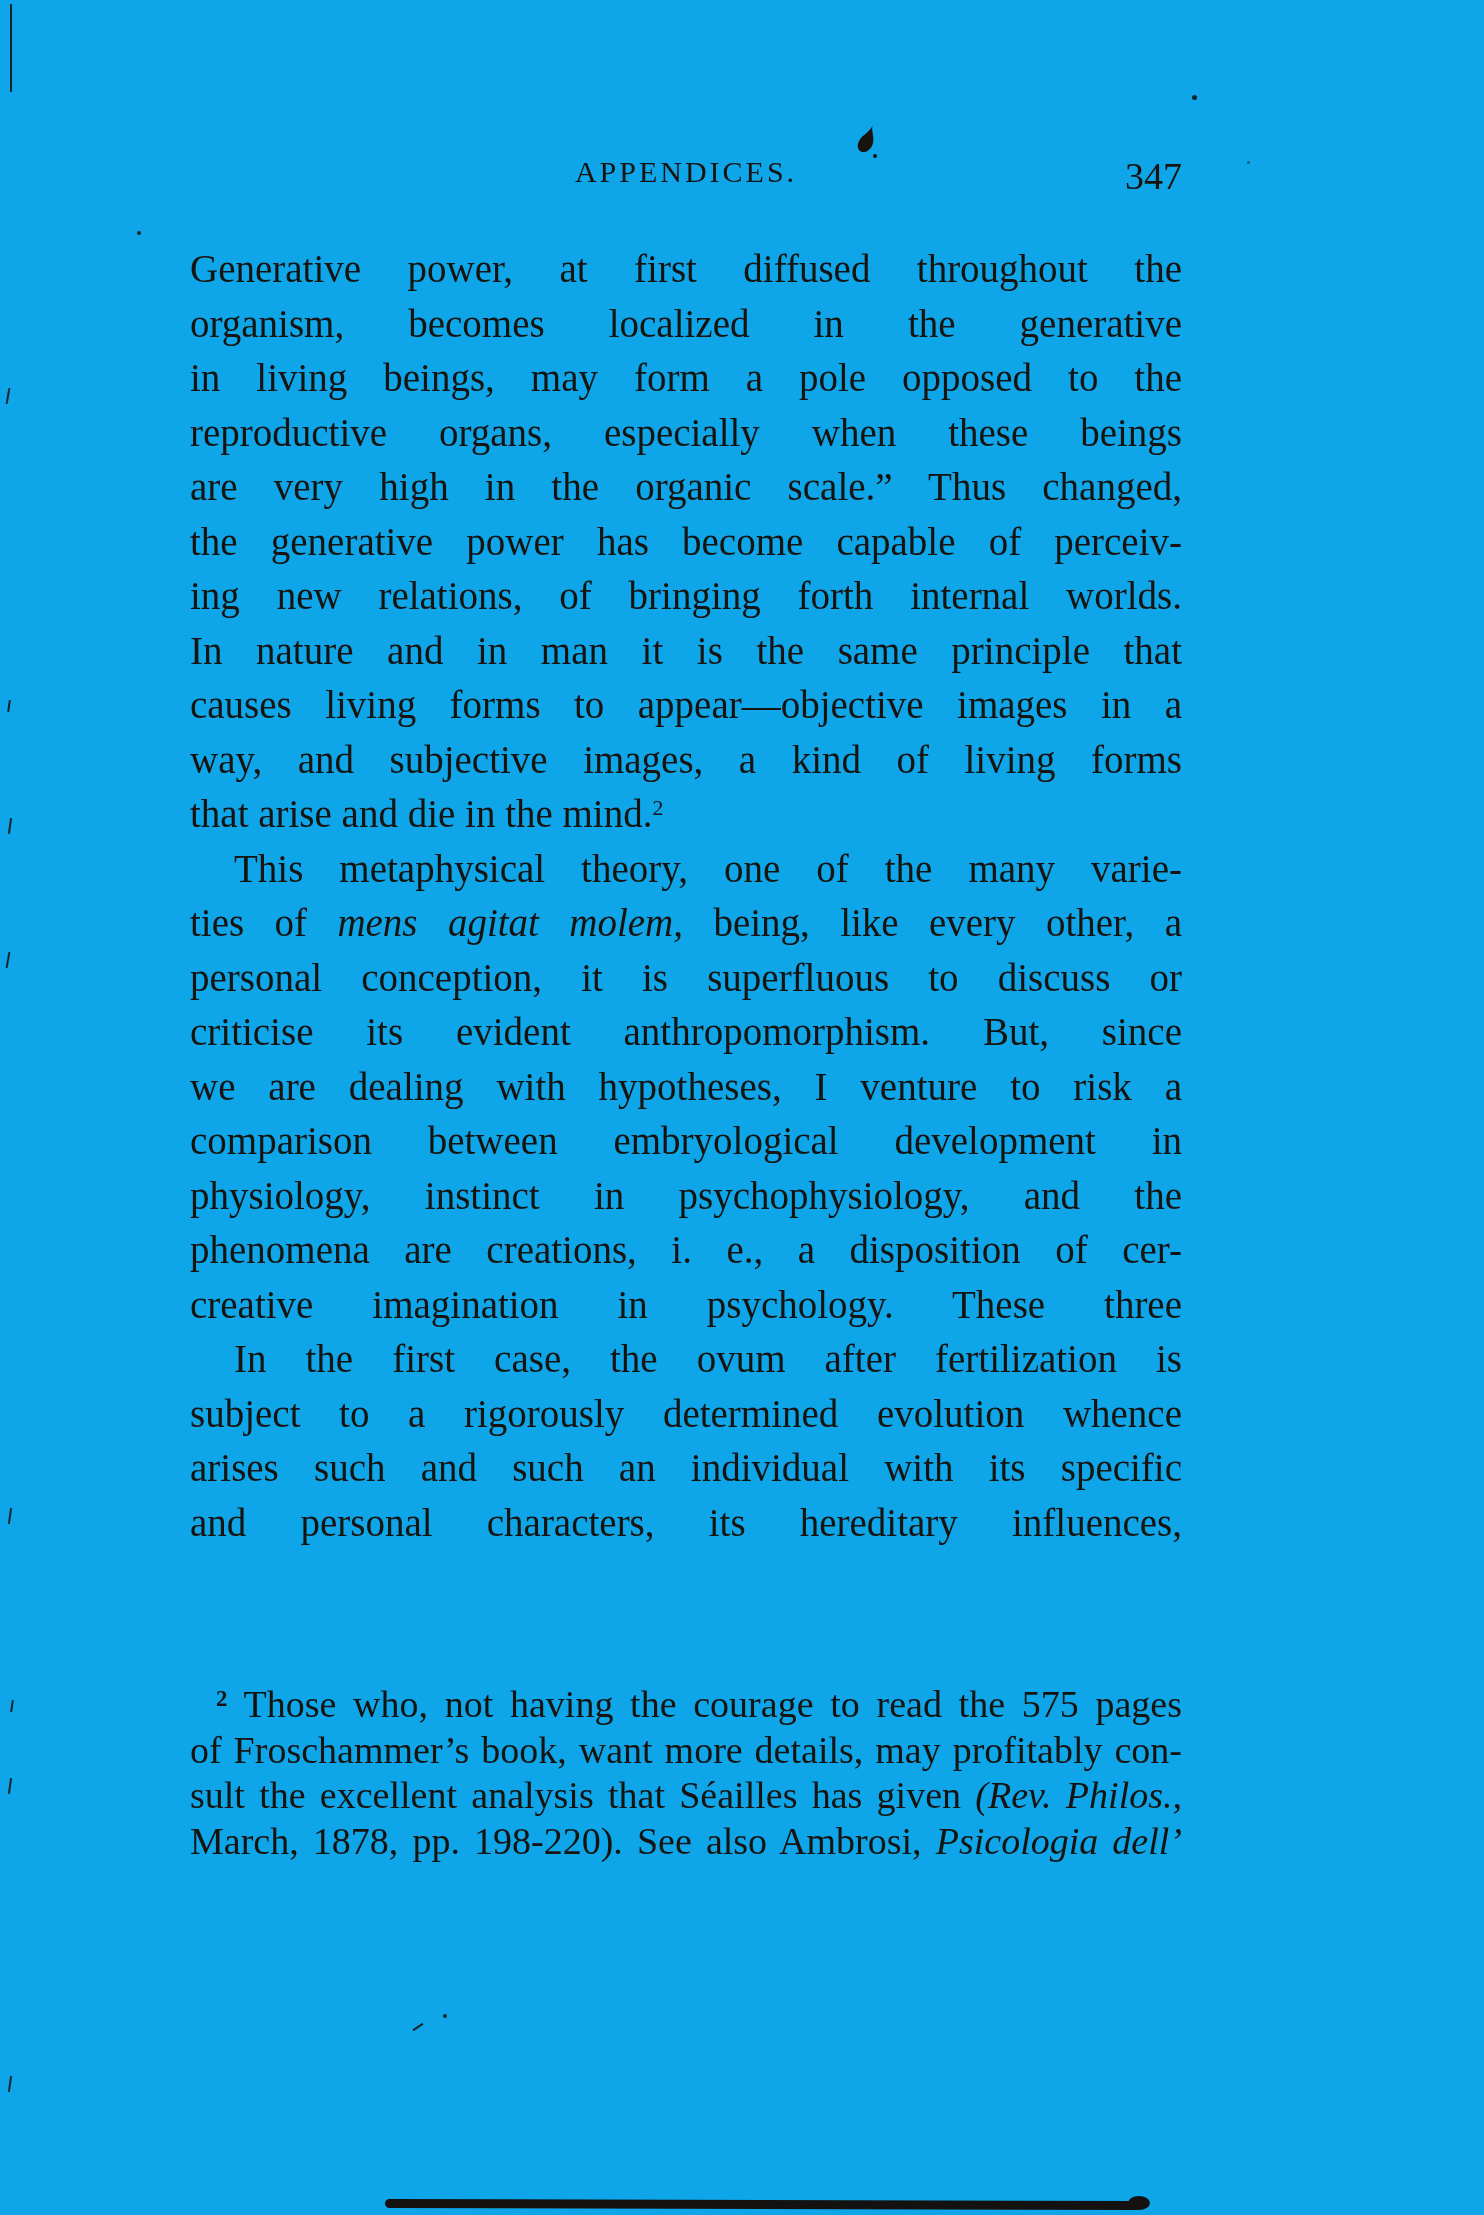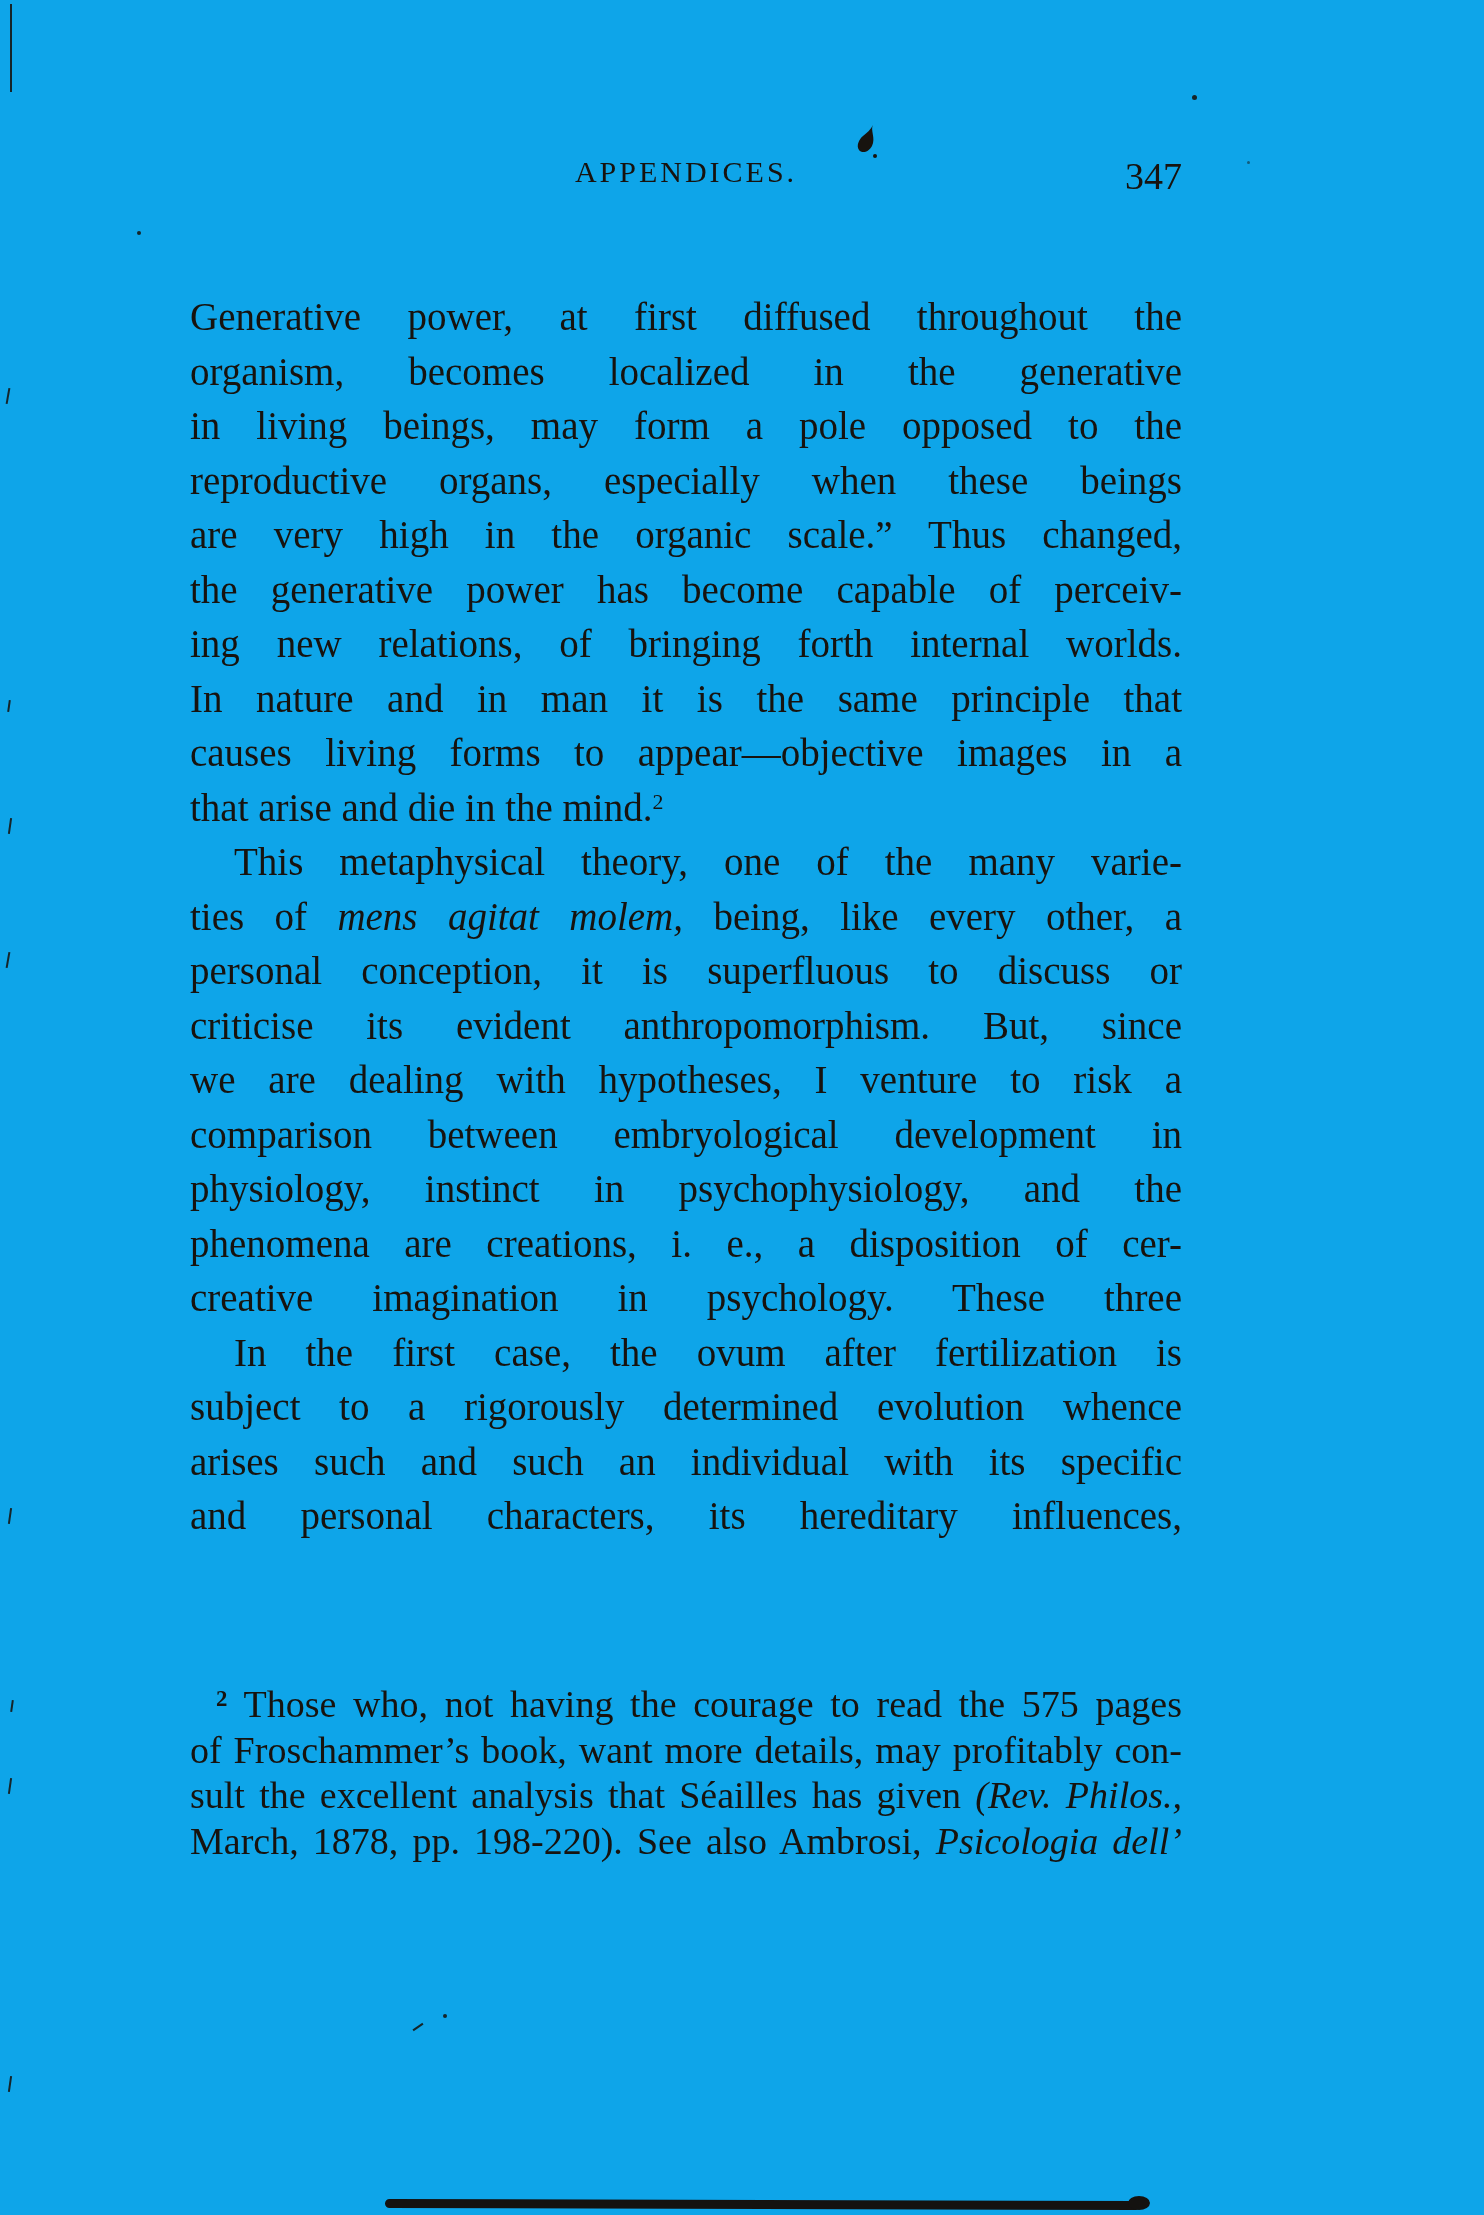--- a/index.html
+++ b/index.html
@@ -15,21 +15,21 @@
   
   .running-head { position:absolute; left:190px; top:150px; width:992px; height:60px; }
   .head-title {
     display:block; text-align:center;
     font-size:30px; letter-spacing:3px; line-height:40px;
     padding-top:2px;
   }
   .page-num { position:absolute; right:0; top:4px; font-size:38px; line-height:44px; }
 
   
-  .text-block { position:absolute; left:190px; top:242px; width:992px; font-size:39px; line-height:54.5px;margin-top:48px; }
+  .text-block { position:absolute; left:190px; top:242px; width:992px; font-size:39px; line-height:54.5px; }
   .line { text-align:justify; text-align-last:justify; }
   .line.left { text-align-last:left; }
   .line.indent { text-indent:44px; }
   .sup { font-size:0.56em; vertical-align:0.55em; line-height:0; }
   .it { font-style:italic; }
 
   
   .footnote { position:absolute; left:190px; top:1682px; width:992px; font-size:38px; line-height:45.5px; }
   .footnote .line.fn-first { text-indent:26px; }
   .fn-sup { font-size:0.60em; vertical-align:0.5em; line-height:0; font-weight:bold; }
@@ -85,20 +85,21 @@
     <div class="para">
       <div class="line">Generative power, at first diffused throughout the</div>
       <div class="line">organism, becomes localized in the generative</div>
       <div class="line">in living beings, may form a pole opposed to the</div>
       <div class="line">reproductive organs, especially when these beings</div>
       <div class="line">are very high in the organic scale.”  Thus changed,</div>
       <div class="line">the generative power has become capable of perceiv-</div>
       <div class="line">ing new relations, of bringing forth internal worlds.</div>
       <div class="line">In nature and in man it is the same principle that</div>
       <div class="line">causes living forms to appear—objective images in a</div>
+      <div class="line">way, and subjective images, a kind of living forms</div>
       <div class="line left">
         <span>that arise and die in the mind.</span><span class="sup">2</span>
       </div>
     </div>
 
     <div class="para">
       <div class="line indent">This metaphysical theory, one of the many varie-</div>
       <div class="line">
         <span>ties of </span><span class="it">mens agitat molem,</span><span> being, like every other, a</span>
       </div>

